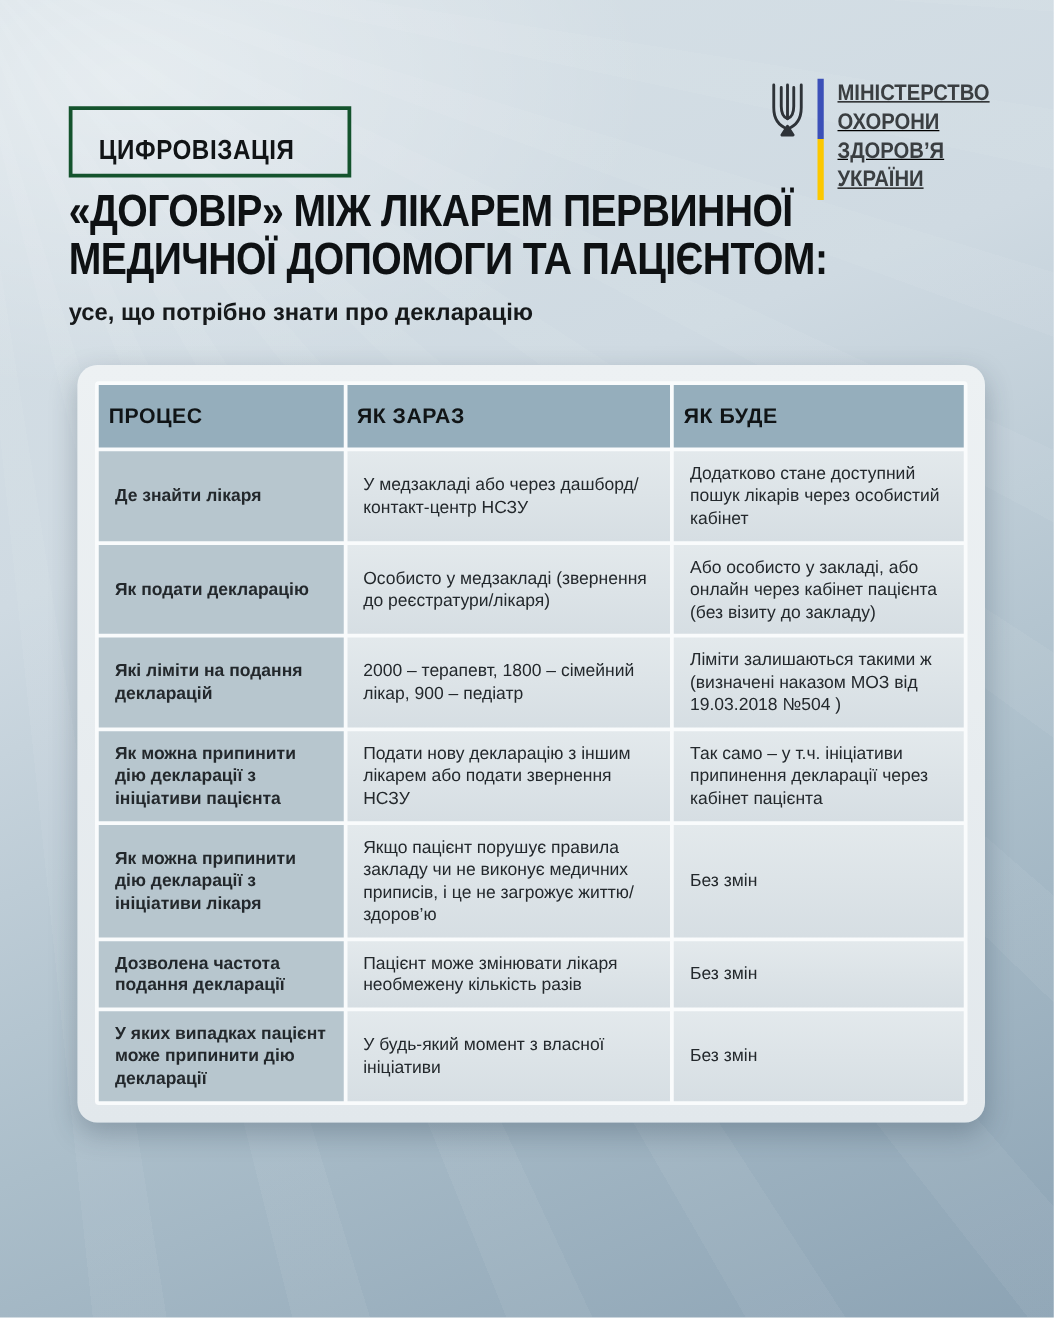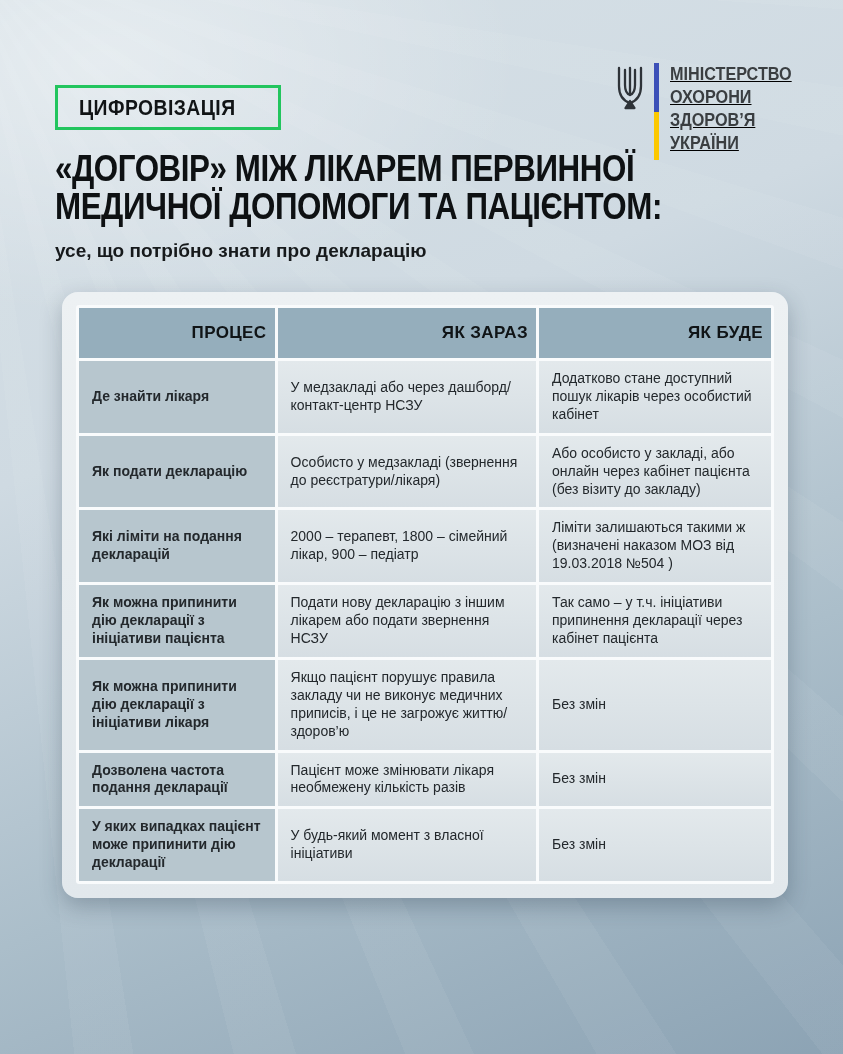--- a/index.html
+++ b/index.html
@@ -23,22 +23,22 @@
     inset: 0;
     background: repeating-conic-gradient(from 115deg at -5% -5%,
       rgba(255,255,255,0.05) 0deg 3deg, rgba(255,255,255,0) 3deg 8deg);
     pointer-events: none;
   }
 
   .badge {
     position: absolute;
     left: 55px;
     top: 85px;
-    border: 3px solid #22c55e;
-    padding: 7px 21px 6px 21px;
+    border: 3px solid #14532d;
+    padding: 19px 21px 6px 21px;
     color: #111416;
   }
   .badge-text {
     display: inline-block;
     font-weight: bold;
     font-size: 22px;
     letter-spacing: 0.5px;
     transform: scaleX(0.88);
     transform-origin: left center;
     white-space: nowrap;
@@ -112,21 +112,21 @@
     background: #f9fbfc;
     border-radius: 3px;
   }
   table.compare th {
     background: #95aebc;
     color: #101416;
     font-weight: bold;
     font-size: 17px;
     letter-spacing: 0.4px;
     padding: 15px 8px;
-    text-align: right;
+    text-align: left;
   }
   table.compare td {
     font-size: 14px;
     line-height: 1.28;
     color: #23282c;
     padding: 9px 13px;
     vertical-align: middle;
     text-align: left;
   }
   td.c-process {

